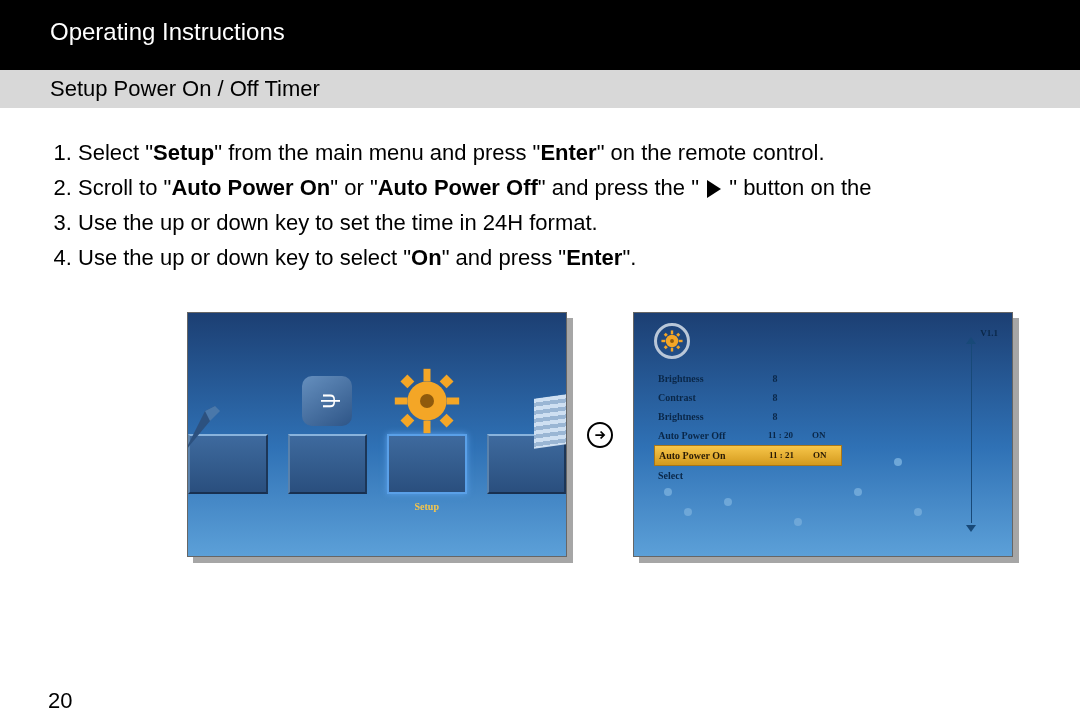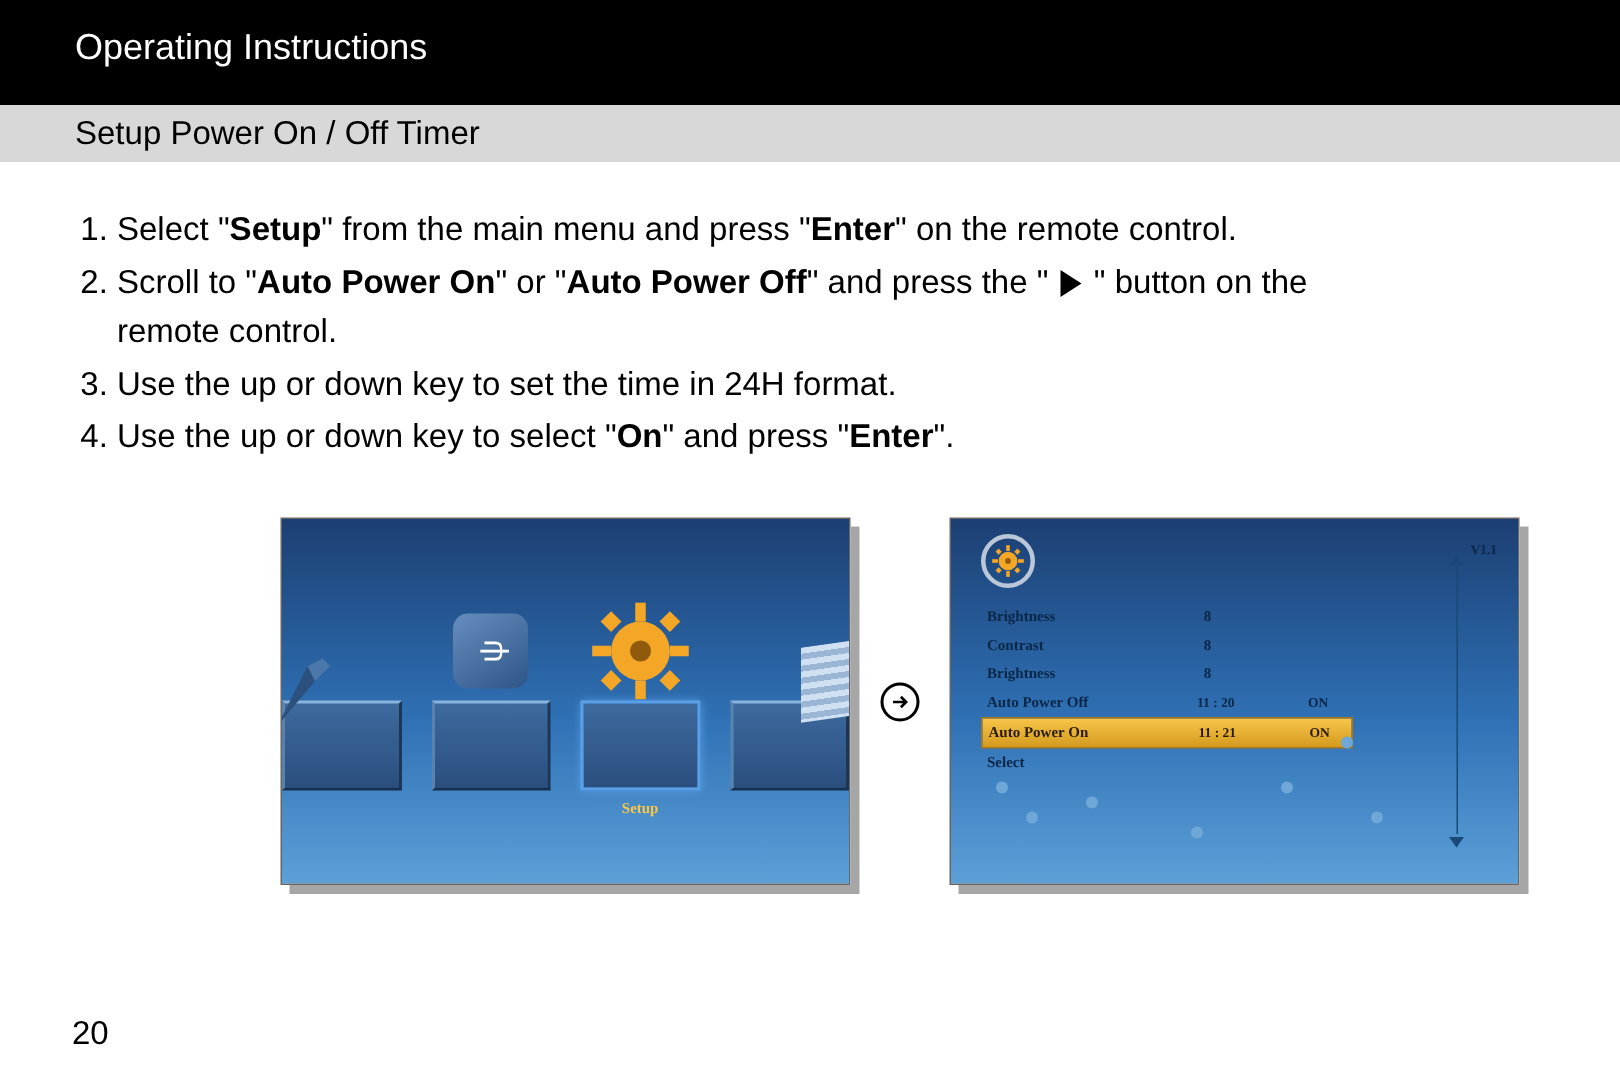--- a/index.html
+++ b/index.html
@@ -25,49 +25,48 @@
 .usb-ic::after { content:"ψ"; color:#fff; font-size:22px; position:absolute; top:50%; left:50%; transform:translate(-50%,-50%) rotate(-90deg); }
 .gear-big { position:absolute; top:-70px; left:50%; transform:translateX(-50%); width:70px; height:70px; }
 .gear { fill:#f4a626; }
 .gear-sm { position:absolute; top:10px; left:20px; }
 .gear-sm-border { width:36px; height:36px; border:3px solid #b9c7d8; border-radius:50%; display:flex; align-items:center; justify-content:center; }
 .gear-sm svg { width:24px; height:24px; }
 .pen-ic { position:absolute; left:-10px; top:-40px; width:60px; height:60px; }
 .cal-ic { position:absolute; right:-10px; top:-40px; width:40px; height:50px; background:repeating-linear-gradient(#cfe0f2 0 4px,#9ab6d4 4px 8px); transform:skewY(-8deg); }
 .ver { position:absolute; top:14px; right:14px; font-size:9px; color:#0a2748; font-family:"Times New Roman",serif; font-weight:bold; }
 .menu-list { position:absolute; top:56px; left:20px; font-size:10px; color:#0a2748; font-family:"Times New Roman",serif; font-weight:bold; }
-.menu-list .row { display:flex; gap:30px; padding:2px 4px; align-items:center; }
+.menu-list .row { display:flex; padding:2px 4px; align-items:center; }
 .menu-list .label { width:110px; }
 .menu-list .val { width:14px; text-align:center; }
 .menu-list .time { width:44px; font-size:9px; }
 .menu-list .st { width:24px; font-size:9px; }
 .menu-list .row.hl { background:linear-gradient(#f7c64a,#d49a1e); color:#2a1b05; border:1px solid #a87618; }
 .bubble { position:absolute; width:8px; height:8px; background:#6ea7d8; border-radius:50%; }
 .vline { position:absolute; right:40px; top:30px; width:1px; height:180px; background:#184978; }
 .vl-tri { position:absolute; right:36px; width:0; height:0; border-left:5px solid transparent; border-right:5px solid transparent; }
-.pg { position:absolute; bottom:18px; left:48px; font-size:22px; }
+.pg { position:absolute; bottom:6px; left:48px; font-size:22px; }
 </style>
 </head>
 <body>
 
 <div class="black-bar">
   <h1>Operating Instructions</h1>
 </div>
 <div class="grey-bar">
   <h2>Setup Power On / Off Timer</h2>
 </div>
 
 <div class="content">
 <ol>
   <li>
     <span>Select "</span><b>Setup</b><span>" from the main menu and press "</span><b>Enter</b><span>" on the remote control.</span>
   </li>
   <li>
     <span>Scroll to "</span><b>Auto Power On</b><span>" or "</span><b>Auto Power Off</b><span>"  and press the " </span><span class="tri"></span><span> " button on the</span>
-    <span class="ind">remote control.</span>
   </li>
   <li>Use the up or down key to set the time in 24H format.</li>
   <li>
     <span>Use the up or down key to select "</span><b>On</b><span>" and press "</span><b>Enter</b><span>".</span>
   </li>
 </ol>
 
 <div class="figs">
 
   <div class="scr">

